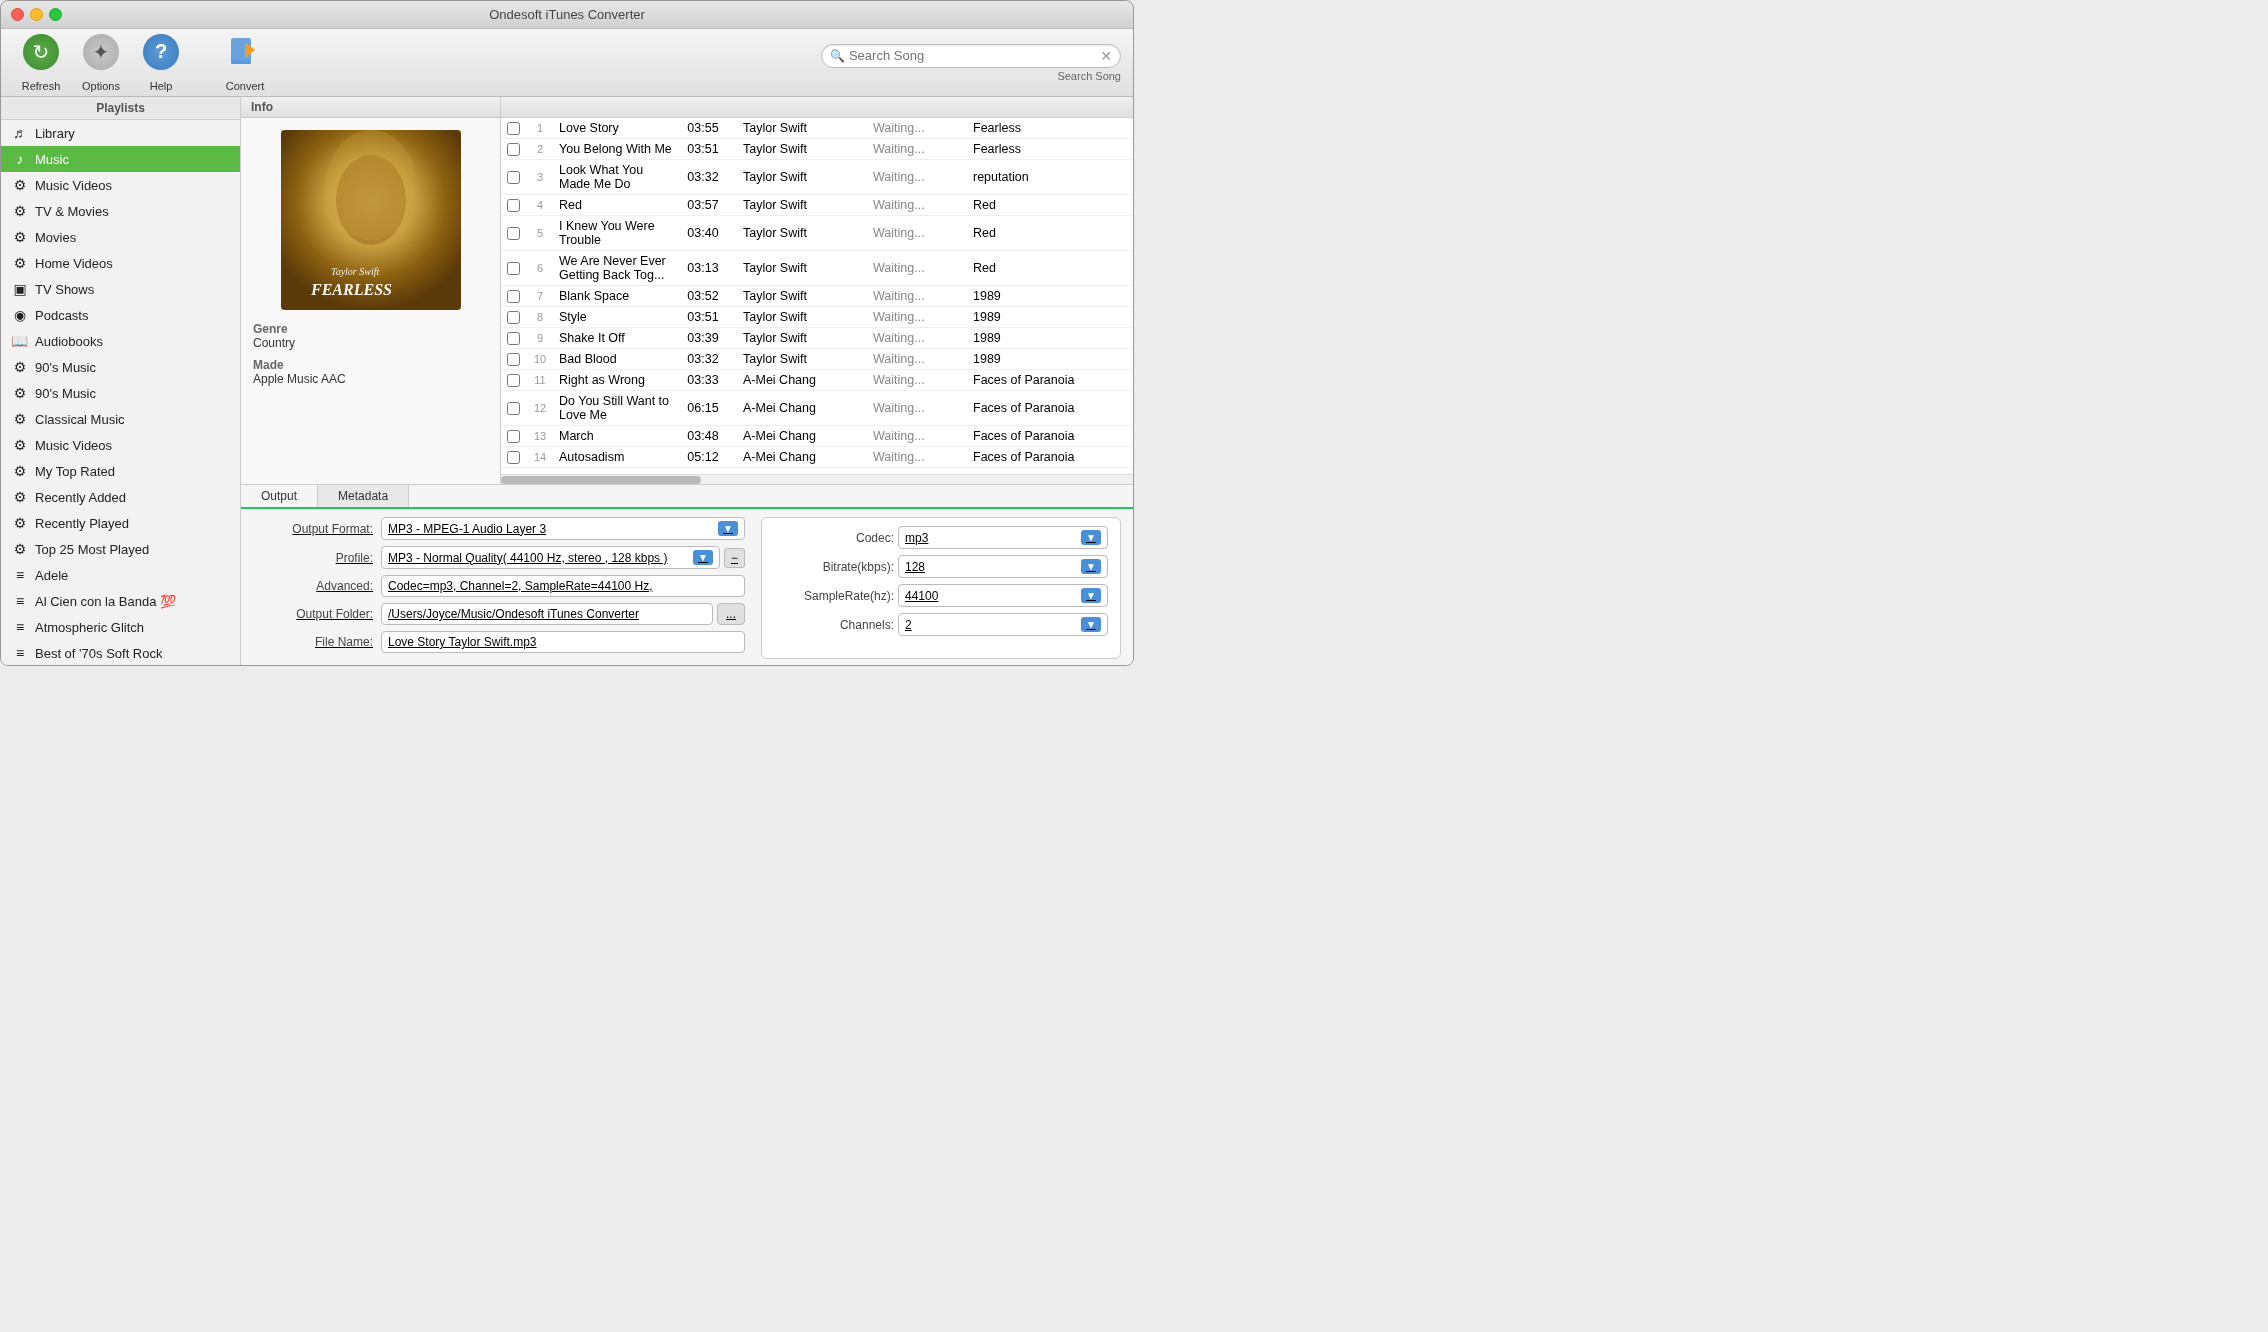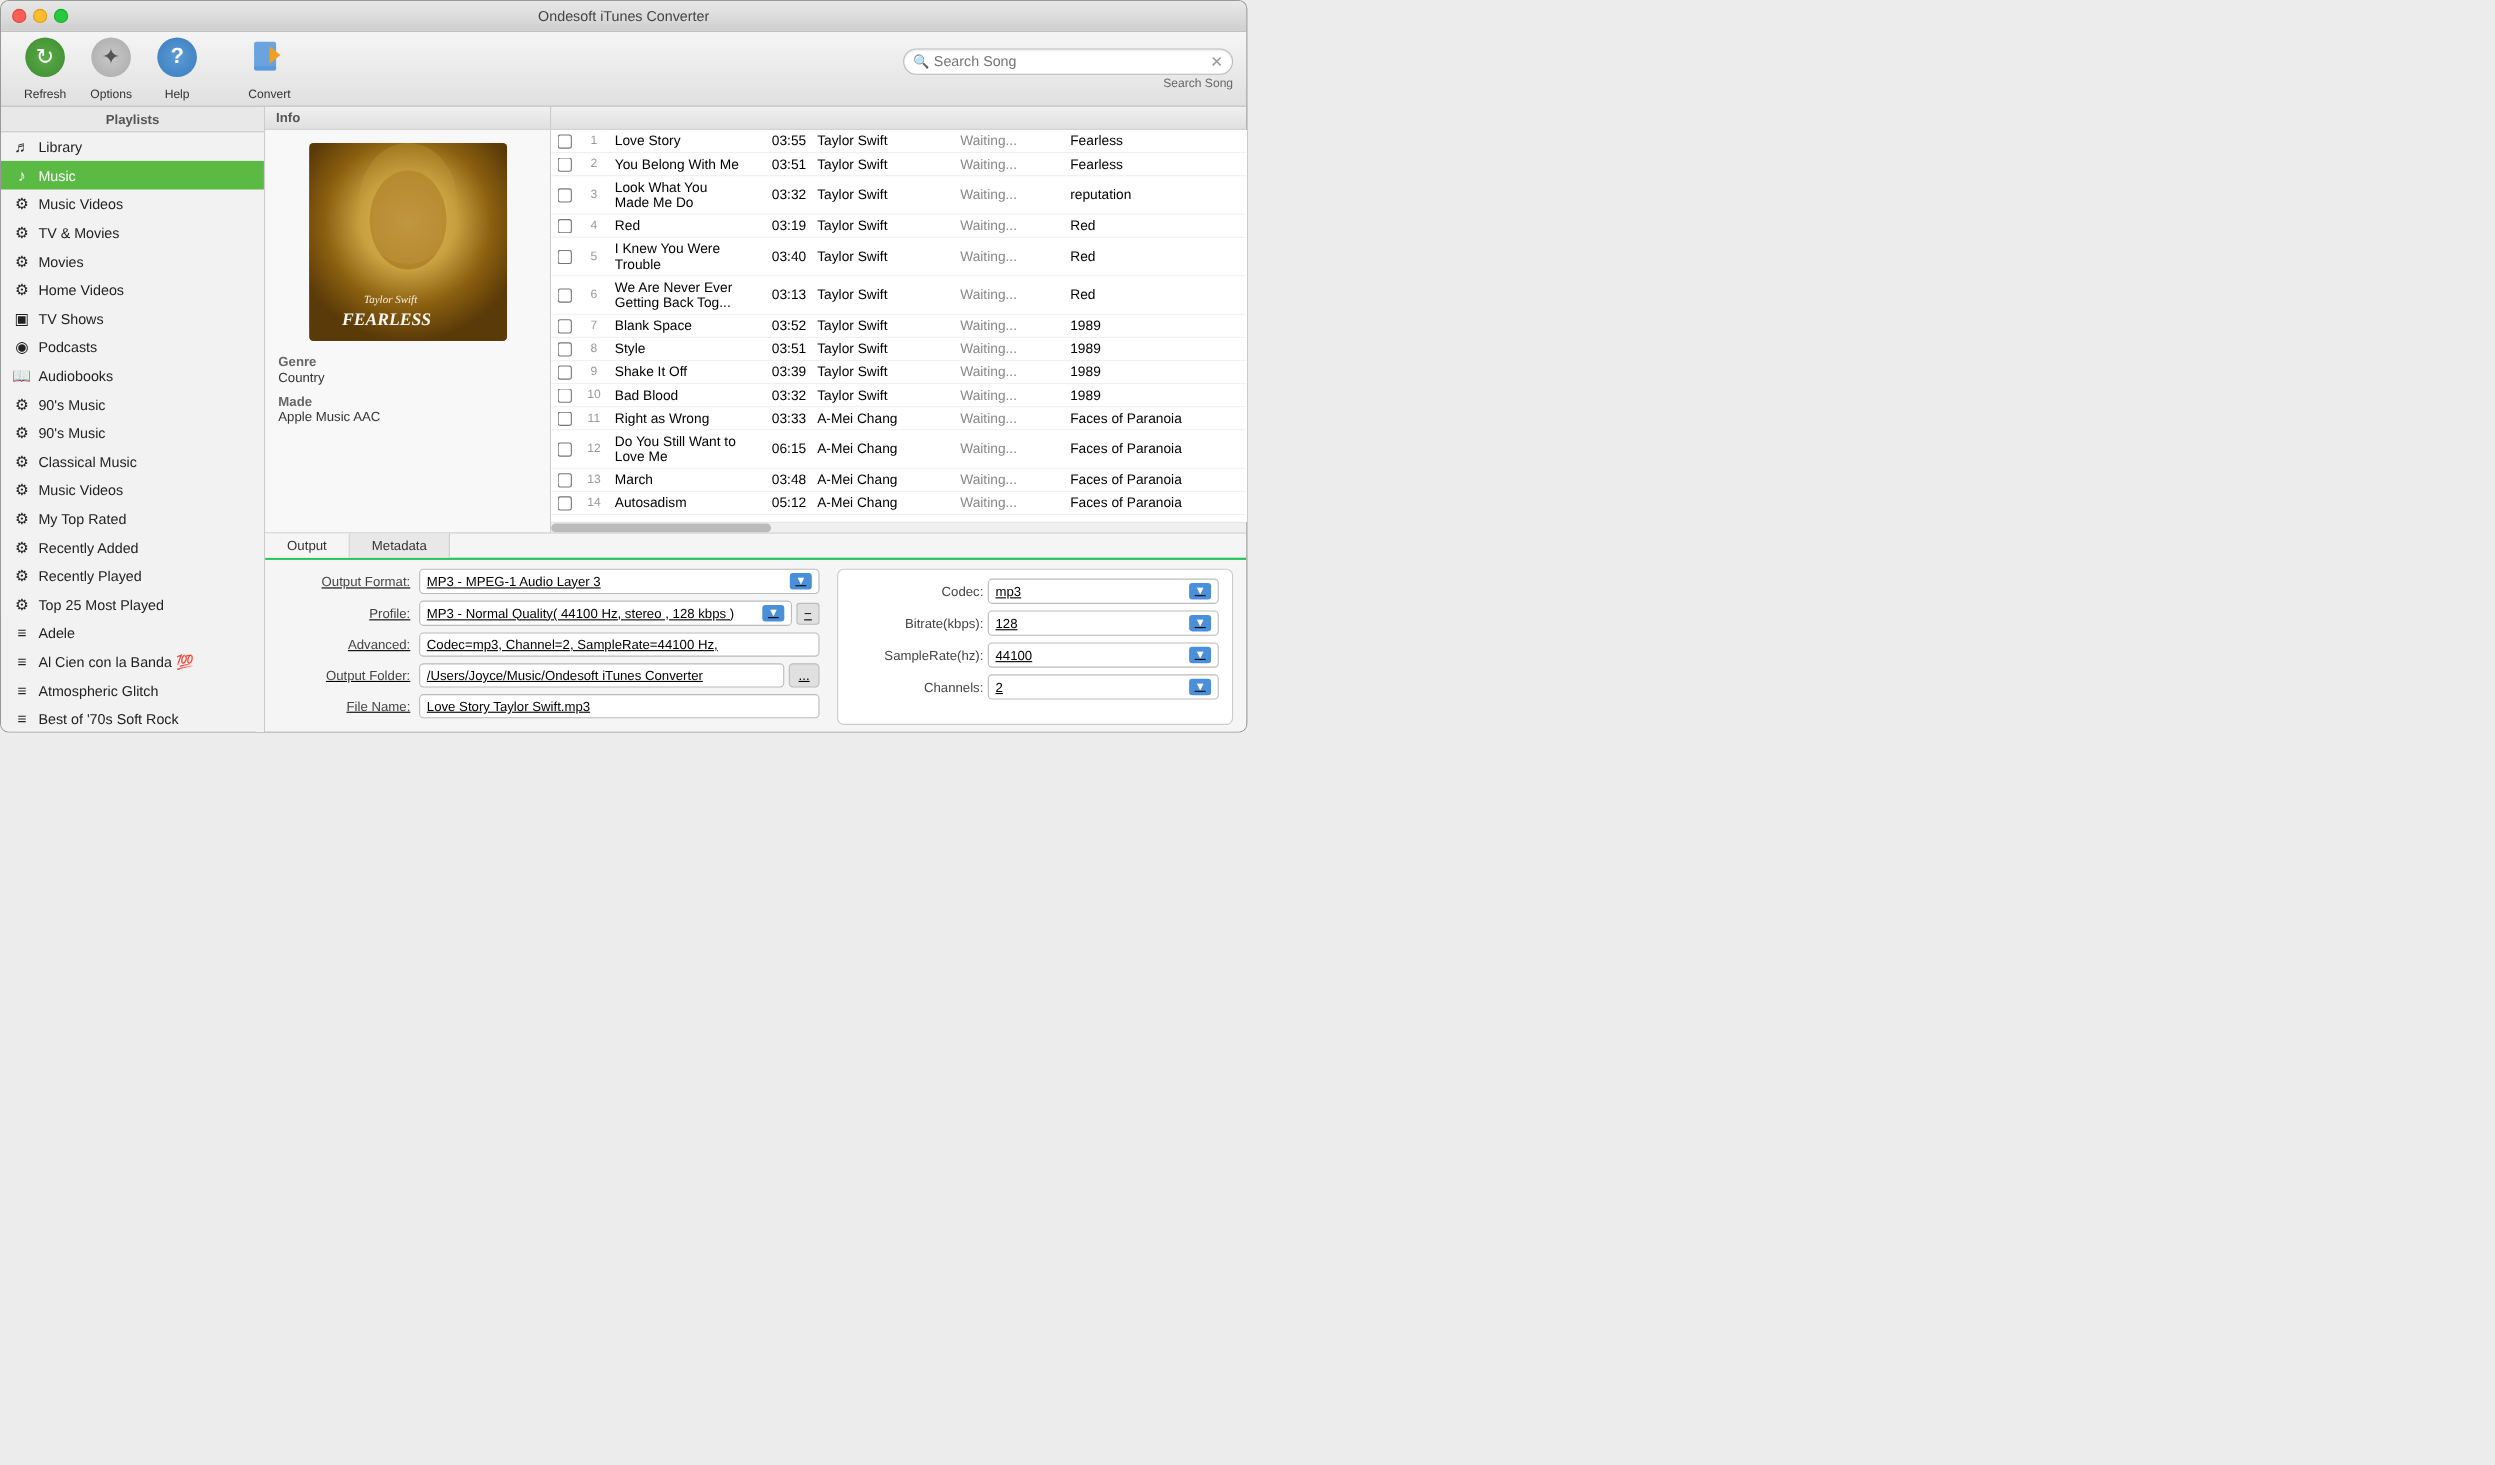--- a/index.html
+++ b/index.html
@@ -221,21 +221,21 @@
       font-weight: 600;
       color: #333;
       padding: 4px 0;
       flex-shrink: 0;
     }
     .th-check { width: 24px; text-align: center; }
     .th-num { width: 30px; text-align: center; }
     .col-check { width: 24px; display: flex; align-items: center; justify-content: center; }
     .col-num { width: 30px; text-align: center; color: #999; font-size: 11px; }
     .col-name { flex: 1; padding-left: 4px; }
-    .col-duration { width: 70px; text-align: right; padding-right: 10px; }
+    .col-duration { width: 70px; text-align: center; padding-right: 10px; }
     .col-artist { width: 130px; }
     .col-status { width: 100px; }
     .col-album { width: 160px; }
     .th-name { flex: 1; padding-left: 4px; }
     .th-duration { width: 70px; text-align: center; }
     .th-artist { width: 130px; }
     .th-status { width: 100px; }
     .th-album { width: 160px; }
 
     .table-body {
@@ -630,21 +630,21 @@
     <div class="col-artist">Taylor Swift</div>
     <div class="col-status status-waiting">Waiting...</div>
     <div class="col-album">reputation</div>
   </div>
             <div class="table-row">
     <div class="col-check">
       <input type="checkbox" style="width: 13px; height: 13px;">
     </div>
     <div class="col-num">4</div>
     <div class="col-name">Red</div>
-    <div class="col-duration">03:19</div>
+    <div class="col-duration">03:57</div>
     <div class="col-artist">Taylor Swift</div>
     <div class="col-status status-waiting">Waiting...</div>
     <div class="col-album">Red</div>
   </div>
             <div class="table-row">
     <div class="col-check">
       <input type="checkbox" style="width: 13px; height: 13px;">
     </div>
     <div class="col-num">5</div>
     <div class="col-name">I Knew You Were Trouble</div>

